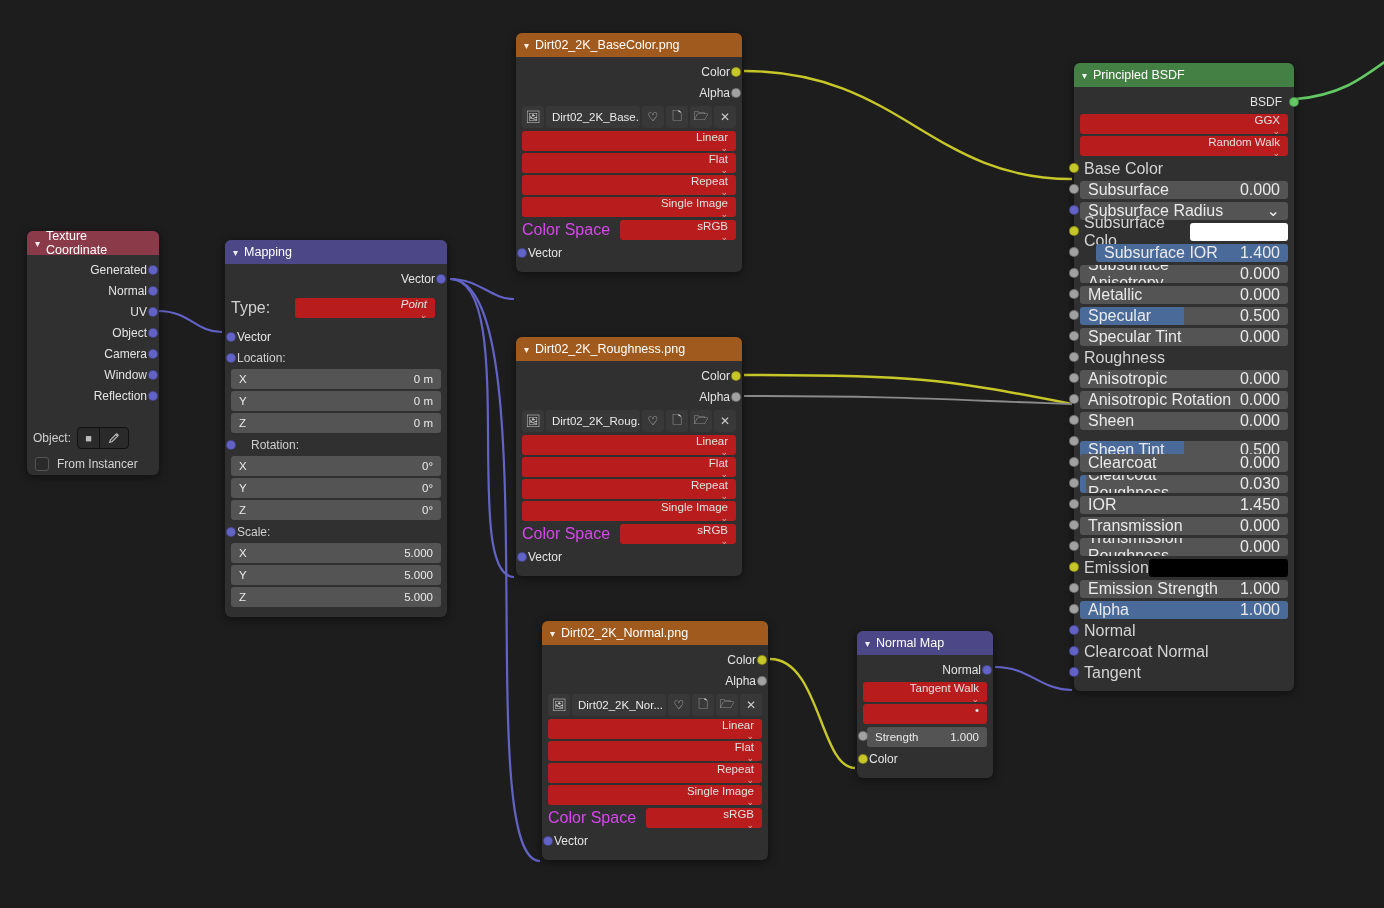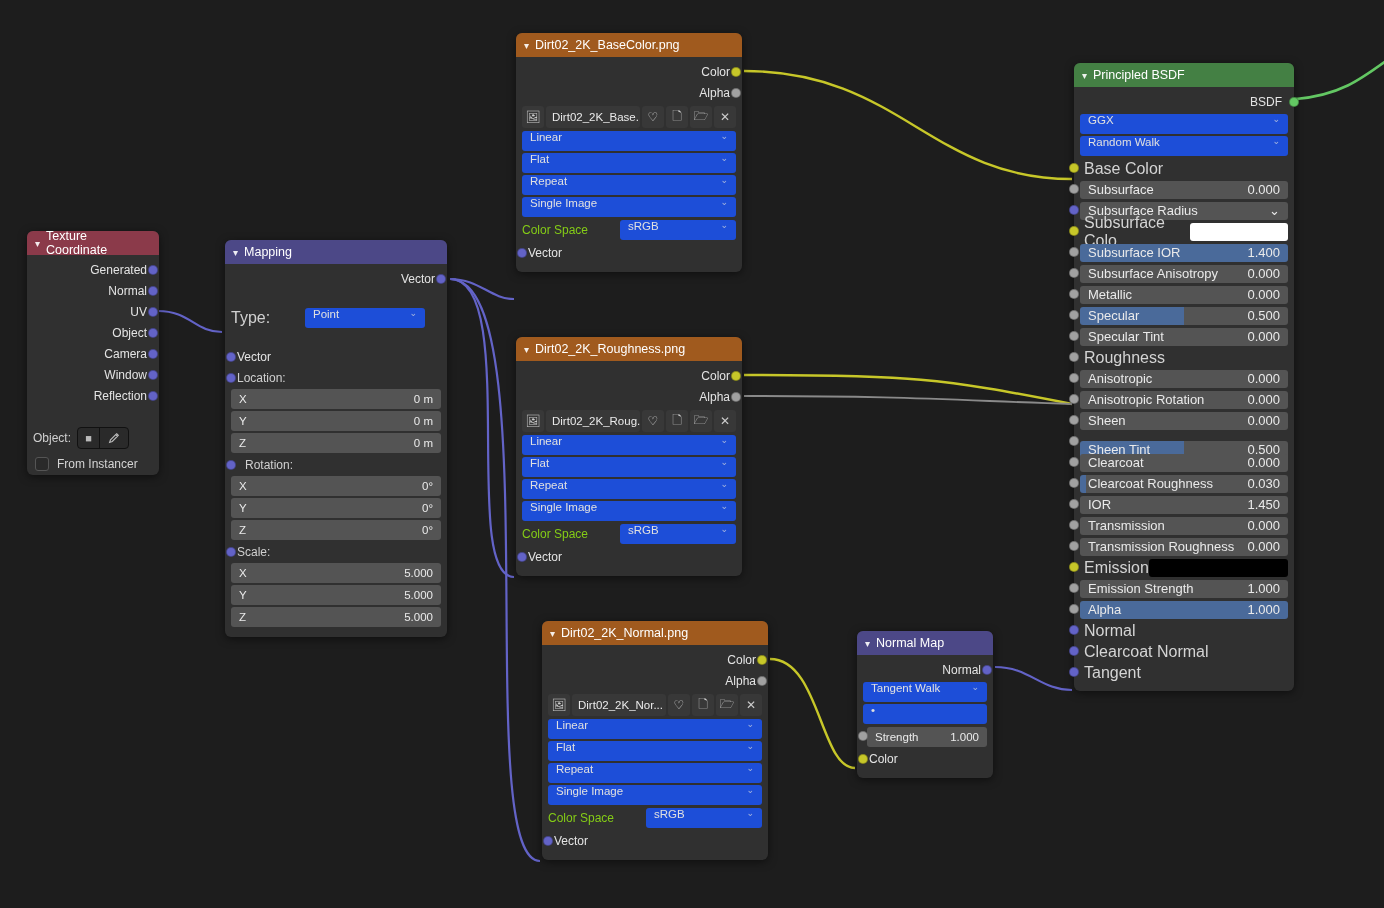--- a/index.html
+++ b/index.html
@@ -21,41 +21,41 @@
   .socket.r { right:-5px; }
   .socket.l { left:-5px; }
   .s-purple{ background:#6363c7; }
   .s-yellow{ background:#c7c729; }
   .s-gray  { background:#a1a1a1; }
   .s-green { background:#63c763; }
   .section-label { font-size:12px; color:#d0d0d0; padding:3px 4px 2px 4px; }
   .field { display:flex; align-items:center; background:#545454; border-radius:3px; margin:2px 0; height:20px; padding:0 8px; font-size:11.5px; color:#eaeaea; cursor:text; }
   .field .fl { flex:1; text-align:left; }
   .field .fv { text-align:right; }
-  .dropdown { display:flex; align-items:flex-start; justify-content:space-between; background:#1d4ed8; border-radius:3px; height:20px; padding:0 8px; margin:2px 0; font-size:11.5px; color:#e0e0e0; cursor:pointer; }
+  .dropdown { display:flex; align-items:flex-end; justify-content:space-between; background:#b91c1c; border-radius:3px; height:20px; padding:0 8px; margin:2px 0; font-size:11.5px; color:#e0e0e0; cursor:pointer;flex-direction:column; }
   .dropdown .dd-arrow { font-size:9px; opacity:.7; }
   .prop-row { display:flex; align-items:center; gap:6px; margin:3px 0; }
   .prop-row .plabel { width:52px; font-size:16px; color:#d0d0d0; }
-  .prop-row .dropdown { flex:1; margin:16px; }
+  .prop-row .dropdown { flex:1; margin:6px;font-style:italic; }
   .img-picker { display:flex; gap:2px; margin:3px 0; }
   .img-picker .ico { width:22px; height:22px; background:#383838; border-radius:3px; display:flex; align-items:center; justify-content:center; color:#ccc; font-size:12px; cursor:pointer; }
   .img-picker .name { flex:1; height:22px; background:#383838; border-radius:3px; display:flex; align-items:center; padding:0 6px; font-size:11.5px; color:#eaeaea; overflow:hidden; white-space:nowrap; }
   .cs-row { display:flex; align-items:center; gap:8px; margin:3px 0;}
-  .cs-row .cslabel{ width:90px; font-size:12px; color:#84cc16;}
+  .cs-row .cslabel{ width:90px; font-size:16px; color:#d946ef;}
   .cs-row .dropdown{ flex:1; margin:0;}
   .obj-row{ display:flex; align-items:center; gap:6px; padding:4px 6px;margin-top:8px;}
   .obj-row .olabel{ font-size:12px; color:#d0d0d0;}
   .obj-box{ display:flex; align-items:center; background:#2a2a2a; border:1px solid #111; border-radius:4px; height:22px;}
   .obj-box .ob-ico{ width:22px; height:20px; display:flex; align-items:center; justify-content:center; color:#bbb; font-size:11px; border-right:1px solid #111;}
   .obj-box .ob-pick{ width:28px; height:20px; display:flex; align-items:center; justify-content:center; color:#bbb; cursor:pointer;}
   .check-row{ display:flex; align-items:center; gap:8px; padding:4px 8px;}
   .checkbox{ width:14px; height:14px; background:#2a2a2a; border:1px solid #555; border-radius:3px; cursor:pointer;}
   
   .p-row{ display:flex; align-items:center; height:21px; position:relative; padding:0 6px;}
-  .p-row .p-field{ flex:1; display:flex; align-items:center; justify-content:space-between; background:#545454; border-radius:3px; height:18px; padding:0 8px; font-size:13px; color:#eaeaea; overflow:hidden; position:relative;}
+  .p-row .p-field{ flex:1; display:flex; align-items:center; justify-content:space-between; background:#545454; border-radius:3px; height:18px; padding:0 8px; font-size:16px; color:#eaeaea; overflow:hidden; position:relative;}
   .p-row .p-field .pn, .p-row .p-field .pv{ position:relative; z-index:1;}
   .p-row .p-label{ flex:1; font-size:16px; padding-left:4px; }
   .p-row .socket{ left:-5px; }
   .color-swatch{ flex:1; height:18px; border-radius:3px; background:#fff; cursor:pointer;}
   .color-swatch.black{ background:#000; }
 </style>
 </head>
 <body>
 
 <svg class="wires">
@@ -162,21 +162,21 @@
         </div>
         <div class="field">
           <span class="fl">Y</span>
           <span class="fv">0 m</span>
         </div>
         <div class="field">
           <span class="fl">Z</span>
           <span class="fv">0 m</span>
         </div>
       </div>
-    <div class="section-label" style="position:relative;"><span class="socket l s-purple" style="top:5px;"></span><span style="padding-left:10px">Rotation:</span></div>
+    <div class="section-label" style="position:relative;"><span class="socket l s-purple" style="top:5px;"></span><span style="padding-left:16px">Rotation:</span></div>
     <div id="map-rot">
         <div class="field">
           <span class="fl">X</span>
           <span class="fv">0°</span>
         </div>
         <div class="field">
           <span class="fl">Y</span>
           <span class="fv">0°</span>
         </div>
         <div class="field">
@@ -428,21 +428,21 @@
             <span class="pv">⌄</span>
           </div>
         </div>
         <div class="p-row">
           <span class="socket s-yellow"></span>
           <span class="p-label" style="flex:0 0 110px;">Subsurface Colo</span>
           <span class="color-swatch"></span>
         </div>
         <div class="p-row">
           <span class="socket s-gray"></span>
-          <div class="p-field" style="--f: 100%; position: relative; overflow: hidden; background: linear-gradient(to right, rgb(74, 106, 154) 100%, rgb(84, 84, 84) 100%) rgb(84, 84, 84); --fill: 100%; isolation: isolate; --w: 100;">
+          <div class="p-field" style="--f: 100%; position: relative; overflow: hidden; background: linear-gradient(to right, rgb(74, 106, 154) 100%, rgb(84, 84, 84) 100%) rgb(84, 84, 84); --fill: 100%; isolation: isolate; margin-left: 16px; --w: 100;">
             <span class="pn">Subsurface IOR</span>
             <span class="pv">1.400</span>
           </div>
         </div>
         <div class="p-row">
           <span class="socket s-gray"></span>
           <div class="p-field " style="--f:0%;">
             <span class="pn">Subsurface Anisotropy</span>
             <span class="pv">0.000</span>
           </div>

